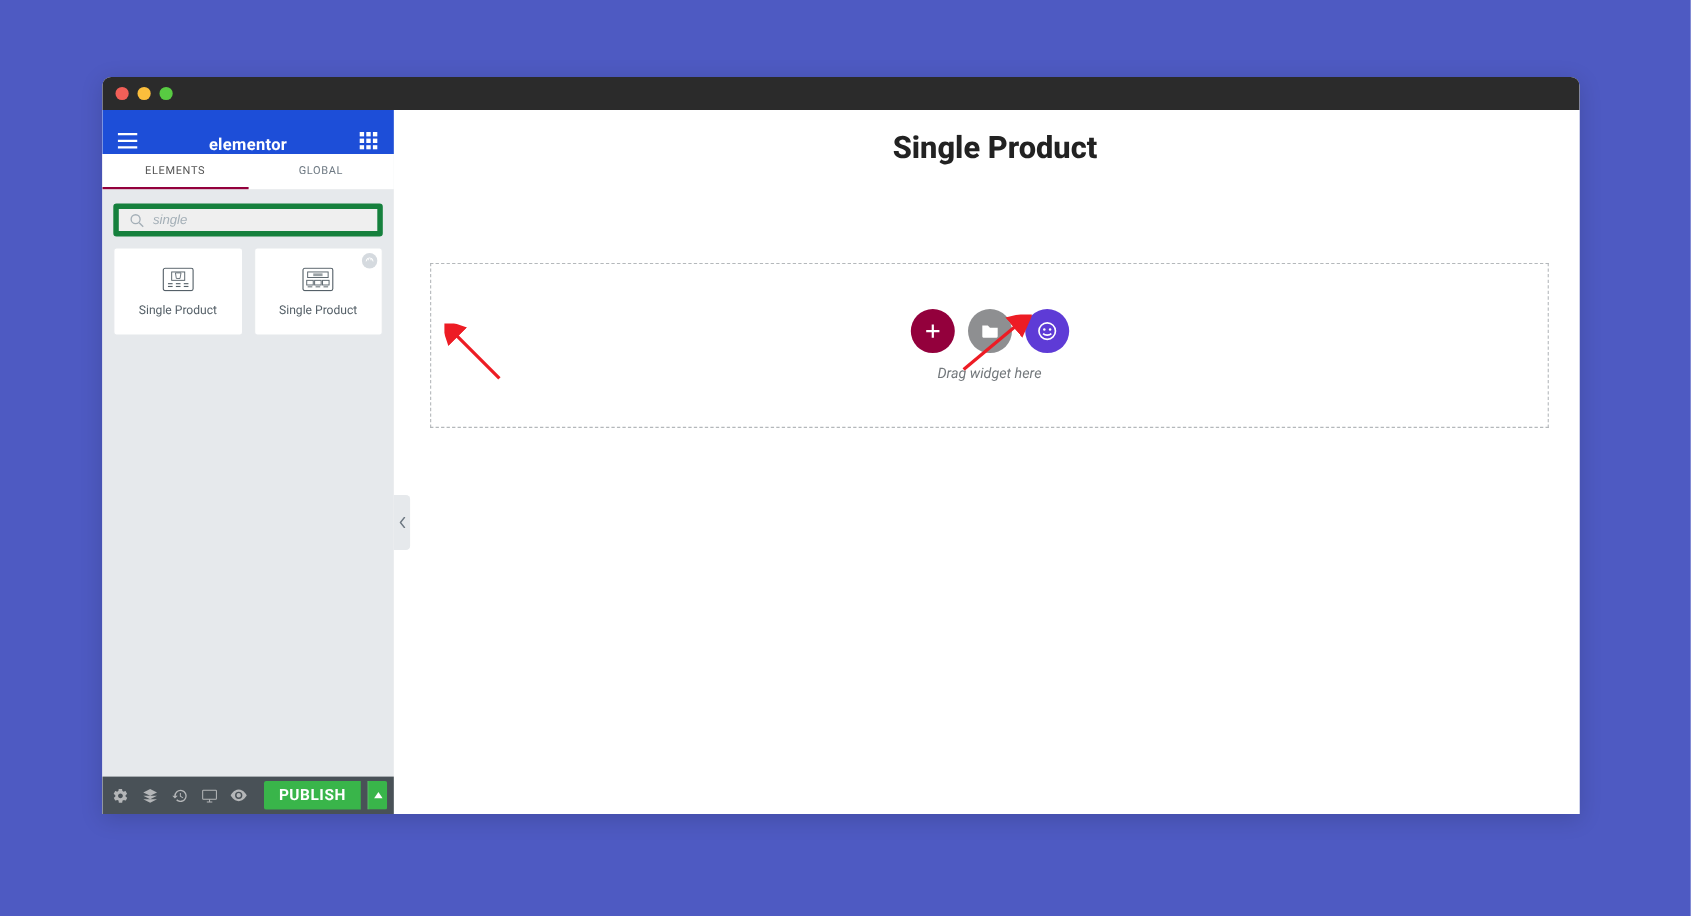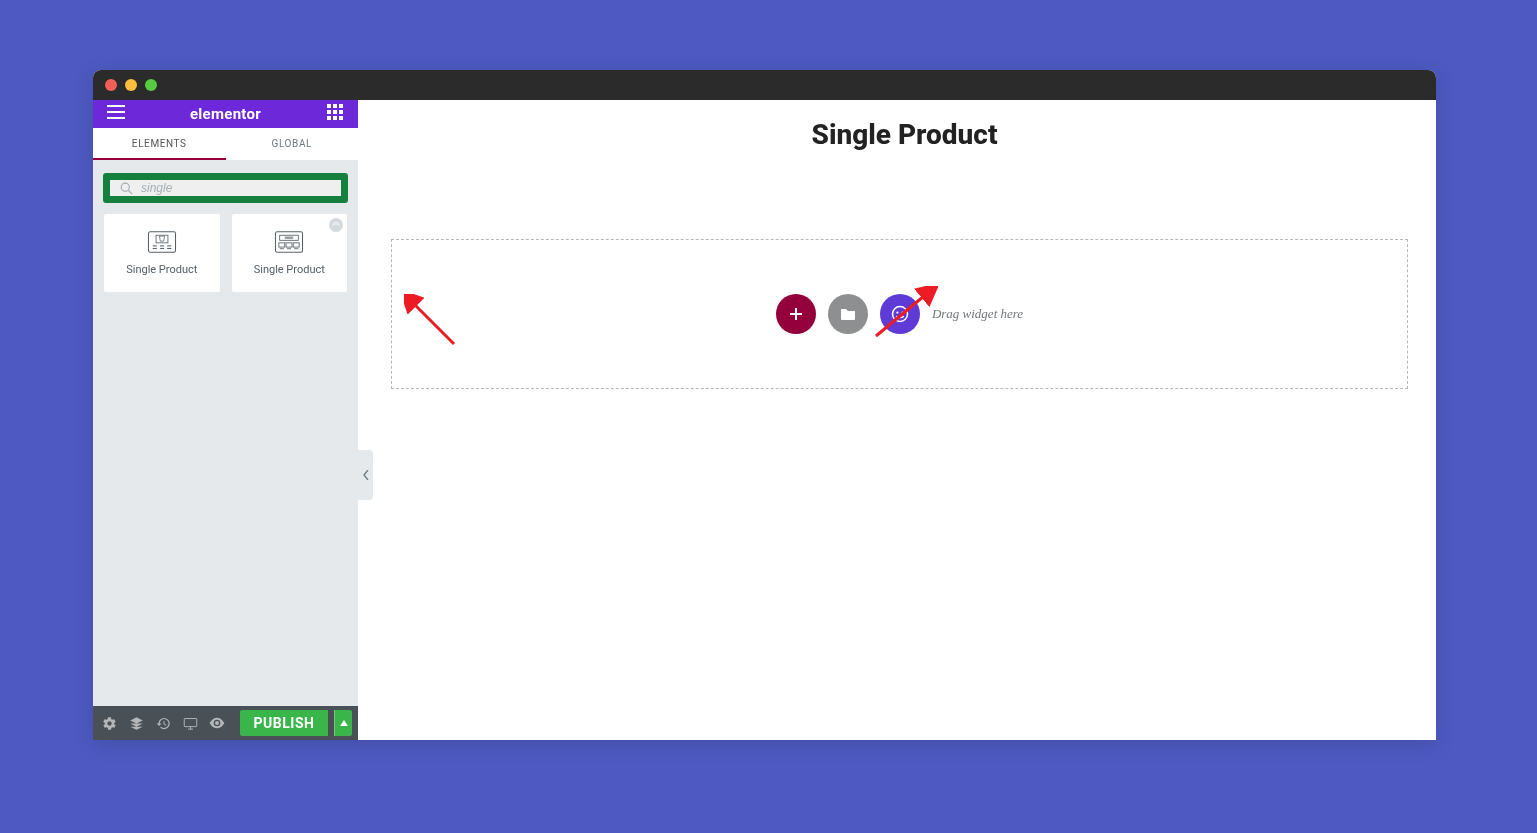--- a/index.html
+++ b/index.html
@@ -39,24 +39,24 @@
   position: absolute;
   left: 0;
   top: 30px;
   width: 265px;
   height: 640px;
   background: #e6e9ec;
   display: flex;
   flex-direction: column;
 }
 .sidebar-header {
-  height: 28px;
-  background: #6d28d9;
-  display: flex;
-  align-items: center;
+  height: 40px;
+  background: #1d4ed8;
+  display: flex;
+  align-items: flex-end;
   justify-content: space-between;
   padding: 0 14px;
   color: #fff;
 }
 .sidebar-header .menu-icon, .sidebar-header .grid-icon {
   width: 18px;
   height: 16px;
   cursor: pointer;
 }
 .sidebar-title {
@@ -82,21 +82,21 @@
 }
 .tab.active {
   color: #555;
   border-bottom-color: #93003c;
 }
 .search-wrap {
   padding: 13px 10px 10px 10px;
 }
 .search-box {
   background: #efefef;
-  border: 7px solid #15803d;
+  border: 5px solid #15803d;
   border-radius: 3px;
   height: 30px;
   display: flex;
   align-items: center;
   padding: 0 10px;
   gap: 8px;
 }
 .search-box input {
   border: none;
   background: transparent;
@@ -220,25 +220,24 @@
   font-size: 28px;
   font-weight: 800;
   color: #222;
   padding: 18px 0 28px 0;
 }
 .dropzone {
   margin: 60px 28px 0 18px;
   border: 1px dashed #b4b8bb;
   height: 150px;
   display: flex;
-  flex-direction: row;
+  flex-direction: column;
   align-items: center;
   justify-content: center;
   gap: 12px;
-  font-family: Liberation Serif, serif;
 }
 .dz-buttons { display: flex; gap: 12px; }
 .dz-btn {
   width: 40px;
   height: 40px;
   border-radius: 50%;
   display: flex;
   align-items: center;
   justify-content: center;
   color: #fff;

